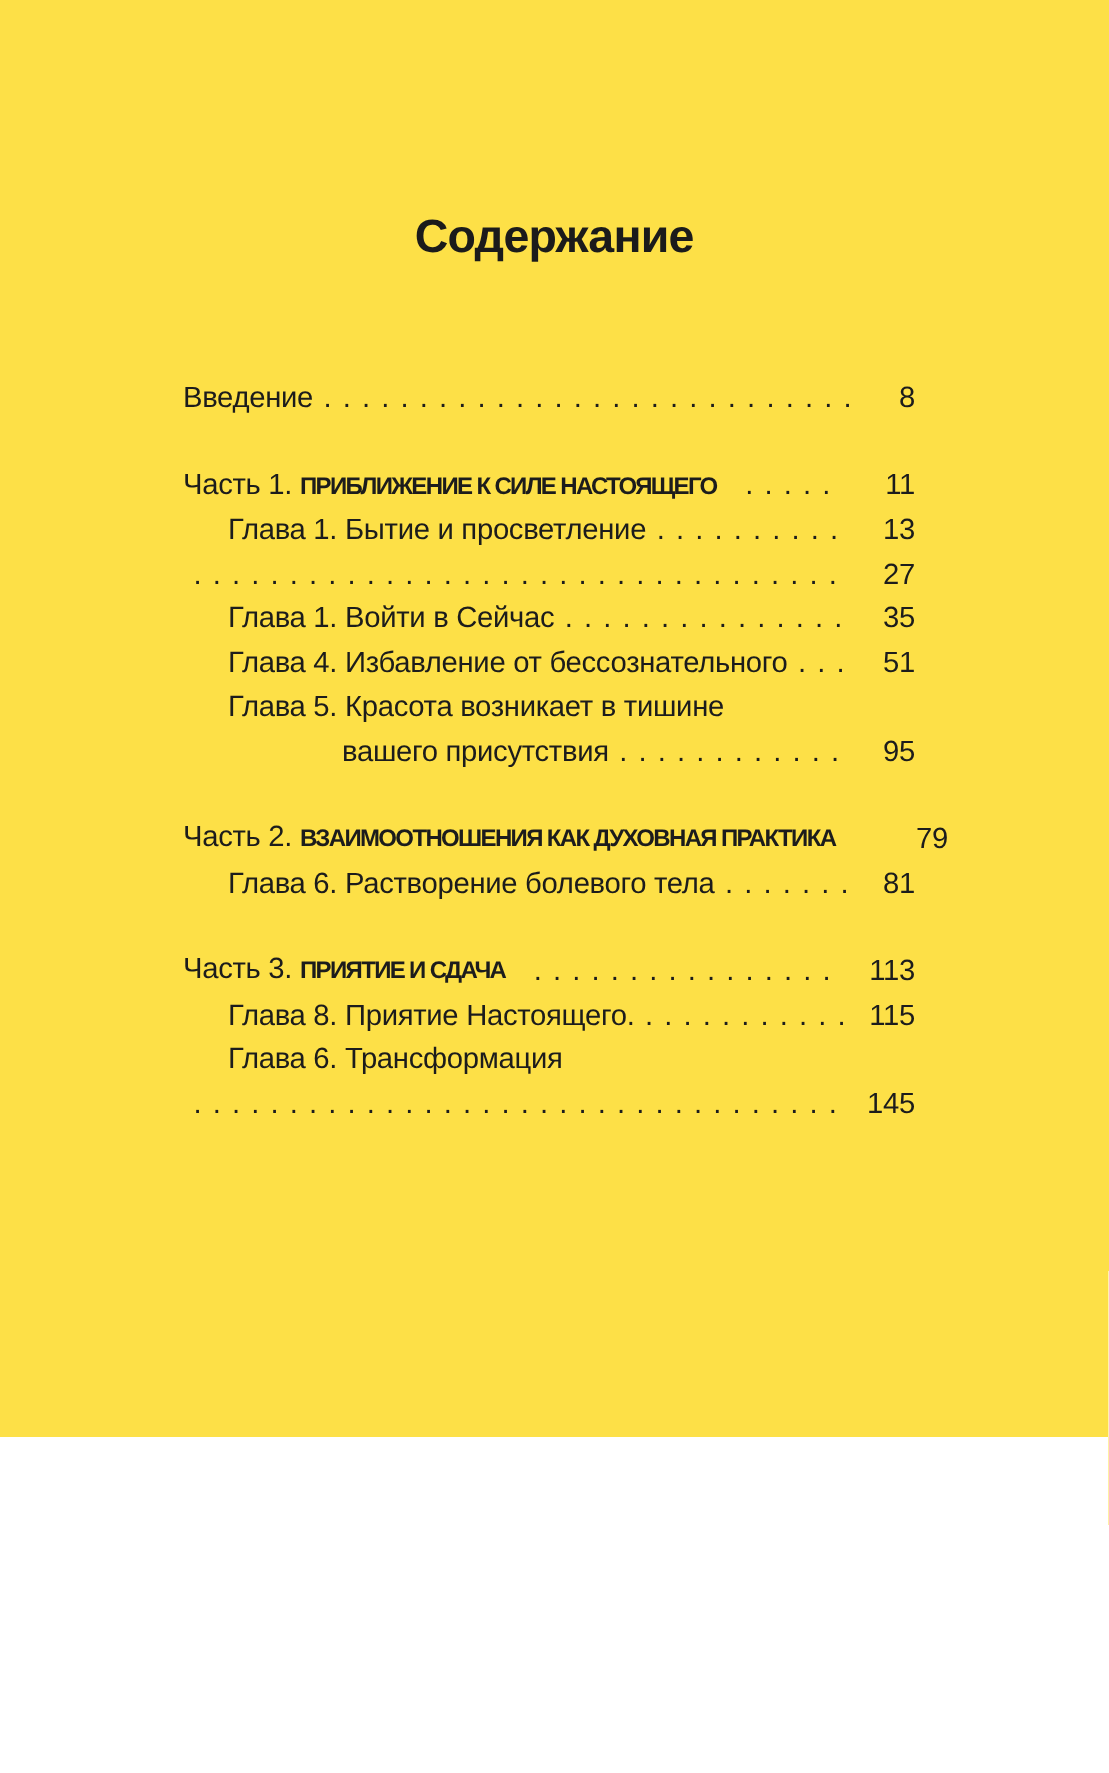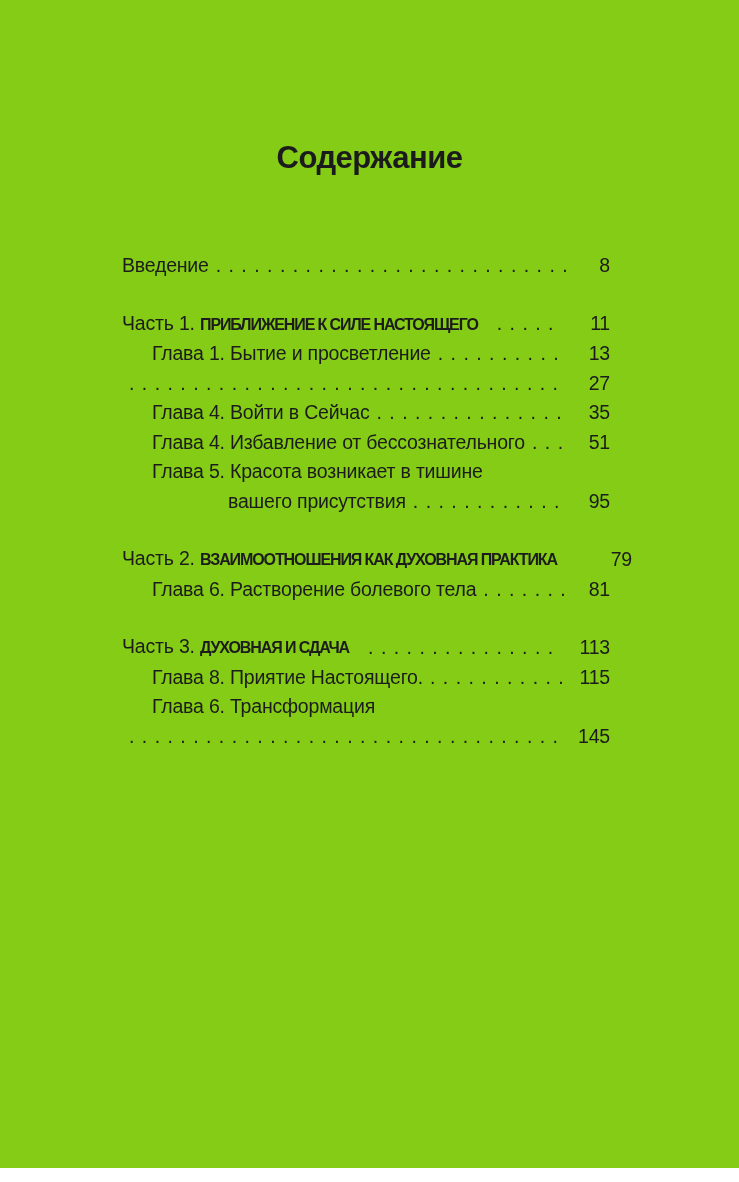--- a/index.html
+++ b/index.html
@@ -1,20 +1,20 @@
 <!DOCTYPE html>
 <html><head>
 <meta charset="utf-8">
 <style>
   html, body { margin: 0; padding: 0; background: #ffffff; }
   .page {
     position: relative;
     width: 739px;
-    height: 1168px;
-    background: #84cc16;
+    height: 958px;
+    background: #fde047;
     color: #1c1c1c;
     font-family: "Liberation Sans", "DejaVu Sans", sans-serif;
     box-sizing: border-box;
     overflow: hidden;
   }
   .page-title {
     padding-top: 140px;
     line-height: 36px;
     text-align: center;
     font-size: 31px;
@@ -83,21 +83,21 @@
       <span class="leader"></span>
       <span class="num">13</span>
     </div>
 
     <div class="row">
       <span class="leader"></span>
       <span class="num">27</span>
     </div>
 
     <div class="row">
-      <span class="label chap">Глава 4. Войти в Сейчас</span>
+      <span class="label chap">Глава 1. Войти в Сейчас</span>
       <span class="leader"></span>
       <span class="num">35</span>
     </div>
 
     <div class="row">
       <span class="label chap">Глава 4. Избавление от бессознательного</span>
       <span class="leader"></span>
       <span class="num">51</span>
     </div>
 
@@ -117,21 +117,21 @@
     </div>
 
     <div class="row">
       <span class="label chap">Глава 6. Растворение болевого тела</span>
       <span class="leader"></span>
       <span class="num">81</span>
     </div>
 
 
     <div class="row part-row">
-      <span class="label"><span class="part-prefix">Часть 3.</span> <span class="part-title">ДУХОВНАЯ И СДАЧА</span></span>
+      <span class="label"><span class="part-prefix">Часть 3.</span> <span class="part-title">ПРИЯТИЕ И СДАЧА</span></span>
       <span class="leader"></span>
       <span class="num">113</span>
     </div>
 
     <div class="row">
       <span class="label chap">Глава 8. Приятие Настоящего.</span>
       <span class="leader"></span>
       <span class="num">115</span>
     </div>
 

